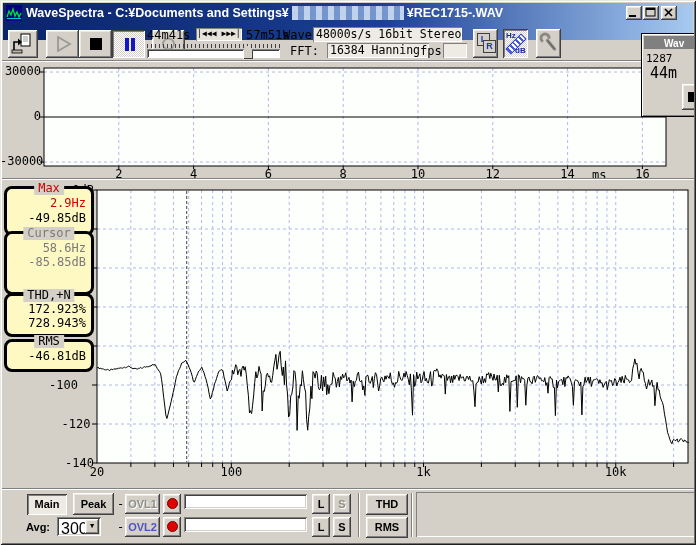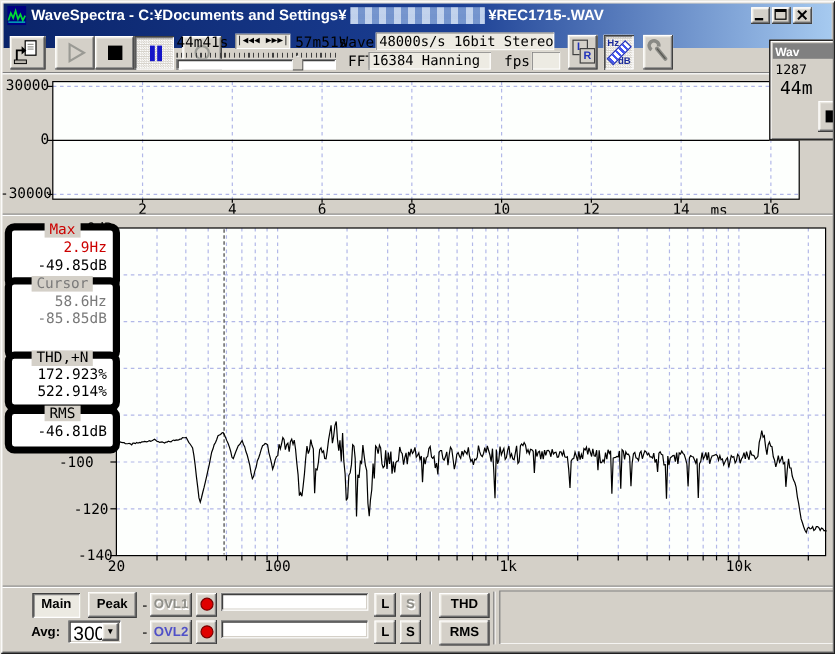--- a/index.html
+++ b/index.html
@@ -18,21 +18,21 @@
   .groove-h{border-top:1px solid #808080;border-bottom:1px solid #fff;}
   .groove-v{border-left:1px solid #808080;border-right:1px solid #fff;width:0;}
   .titlebar{background:linear-gradient(90deg,#0a246a 0%,#1b3f94 55%,#a6caf0 100%);}
   .title-text{color:#fff;font-family:"Liberation Sans",sans-serif;font-weight:bold;font-size:12.5px;line-height:21px;white-space:nowrap;}
   .redact{display:inline-block;width:112px;height:14px;vertical-align:-3px;margin:0 3px;
     background-image:repeating-linear-gradient(90deg,rgba(200,216,240,.95) 0 6px,rgba(120,152,208,.95) 6px 12px),
                      repeating-linear-gradient(0deg,rgba(255,255,255,.25) 0 4px,rgba(60,90,160,.35) 4px 8px);}
   .capbtn{background:#d4d0c8;box-shadow:inset -1px -1px 0 #404040,inset 1px 1px 0 #fff,
        inset -2px -2px 0 #808080,inset 2px 2px 0 #ece9e2;}
   .tick-label{position:absolute;height:13px;line-height:13px;font-size:12px;z-index:3;white-space:nowrap;}
-  .meter-box{position:absolute;border:6px solid #000000;border-radius:8px;background:#ffffff;z-index:4;}
+  .meter-box{position:absolute;border:3px solid #000000;border-radius:8px;background:#fef9c3;z-index:4;}
   .meter-label{position:absolute;top:-7px;left:50%;transform:translateX(-50%);background:#d4d0c8;
      padding:0 4px;font-size:12px;line-height:13px;white-space:nowrap;}
   .meter-val{position:absolute;right:5px;font-size:12px;line-height:13px;white-space:nowrap;}
   .bbtn{position:absolute;text-align:center;font-family:"Liberation Sans",sans-serif;font-weight:bold;font-size:11px;}
   .bbtn>span{display:inline-block;}
   .dot{width:9px;height:9px;border-radius:50%;background:#e00000;border:1px solid #7a0000;margin:4px auto 0;}
   svg{display:block;}
 </style>
 </head>
 <body>
@@ -238,21 +238,21 @@
   <div class="abs" style="left:147px;top:20px;width:133px;height:4px;
        background-image:repeating-linear-gradient(90deg,#404040 0 1px,transparent 1px 4px);"></div>
   <div class="abs" style="left:147px;top:25px;width:133px;height:9px;background:#fff;
        box-shadow:inset 1px 1px 0 #808080,inset -1px -1px 0 #fff,inset 2px 2px 0 #404040;"></div>
   <div class="abs" style="left:243px;top:22px;width:10px;height:13px;background:#d4d0c8;
        clip-path:polygon(0 35%,50% 0,100% 35%,100% 100%,0 100%);box-shadow:inset 1px 1px 0 #fff,inset -1px -1px 0 #404040;"></div>
 
   <span class="abs" style="left:283px;top:4px;">Wave:</span>
   <span class="abs readout" style="left:313px;top:3px;width:146px;height:15px;font-size:11.5px;">48000s/s 16bit Stereo</span>
   <span class="abs" style="left:290px;top:20px;">FFT:</span>
-  <span class="abs readout" style="left:307px;top:19px;width:99px;height:15px;font-size:11.5px;">16384 Hanning</span>
+  <span class="abs readout" style="left:327px;top:19px;width:99px;height:15px;font-size:11.5px;">16384 Hanning</span>
   <span class="abs" style="left:420px;top:20px;">fps:</span>
   <span class="abs readout" style="left:443px;top:19px;width:21px;height:15px;"></span>
 
   <div class="abs btn" style="left:473px;top:5px;width:25px;height:29px;">
     <div class="abs" style="left:4px;top:4px;width:11px;height:11px;background:#d4d0c8;border:1px solid #404040;
          font:bold 9px 'Liberation Sans',sans-serif;color:#2233bb;text-align:center;line-height:10px;">L</div>
     <div class="abs" style="left:10px;top:11px;width:11px;height:11px;background:#d4d0c8;border:1px solid #404040;
          font:bold 9px 'Liberation Sans',sans-serif;color:#2233bb;text-align:center;line-height:10px;">R</div>
   </div>
   <div class="abs btn pressed dither" style="left:503px;top:5px;width:25px;height:29px;">
@@ -280,21 +280,21 @@
   <span class="meter-val" style="top:23px;">-49.85dB</span>
 </div>
 <div class="meter-box" style="left:4px;top:231px;width:84px;height:58px;">
   <span class="meter-label" style="color:#7a7a7a;">Cursor</span>
   <span class="meter-val" style="top:8px;color:#7a7a7a;">58.6Hz</span>
   <span class="meter-val" style="top:22px;color:#7a7a7a;">-85.85dB</span>
 </div>
 <div class="meter-box" style="left:4px;top:293px;width:84px;height:38px;">
   <span class="meter-label">THD,+N</span>
   <span class="meter-val" style="top:7px;">172.923%</span>
-  <span class="meter-val" style="top:21px;">522.914%</span>
+  <span class="meter-val" style="top:21px;">728.943%</span>
 </div>
 <div class="meter-box" style="left:4px;top:339px;width:84px;height:27px;">
   <span class="meter-label">RMS</span>
   <span class="meter-val" style="top:8px;">-46.81dB</span>
 </div>
 
 <div class="abs" style="left:0;top:490px;width:696px;height:51px;z-index:10;margin-left:19px;">
   <div class="bbtn btn pressed" style="left:8px;top:4px;width:40px;height:21px;line-height:21px;background:#eceae2;"><span>Main</span></div>
   <div class="bbtn btn" style="left:54px;top:3px;width:41px;height:22px;line-height:22px;"><span>Peak</span></div>
   <span class="abs" style="left:98px;top:7px;">-</span>
@@ -324,21 +324,21 @@
   <div class="bbtn btn" style="left:347px;top:27px;width:42px;height:21px;line-height:21px;"><span>RMS</span></div>
 
   <div class="abs groove-v" style="left:392px;top:3px;height:44px;"></div>
   <div class="abs" style="left:397px;top:2px;width:290px;height:45px;
        box-shadow:inset 1px 1px 0 #808080,inset -1px -1px 0 #fff;"></div>
 </div>
 
 <div class="abs" style="left:641px;top:33px;width:60px;height:82px;z-index:50;
      background:#d4d0c8;border:1px solid #000;box-shadow:inset 1px 1px 0 #fff,inset -1px -1px 0 #808080;">
   <div class="abs" style="left:2px;top:2px;width:56px;height:13px;background:#808080;">
-    <span style="color:#fff;font:bold 10px 'Liberation Sans',sans-serif;line-height:13px;padding-left:2px;">Wav</span>
+    <span style="color:#fff;font:bold 10px 'Liberation Sans',sans-serif;line-height:13px;padding-left:20px;">Wav</span>
   </div>
   <span class="abs" style="left:4px;top:18px;font-size:11px;">1287</span>
   <span class="abs" style="left:8px;top:30px;font-size:15px;">44m</span>
   <div class="abs btn" style="left:40px;top:50px;width:24px;height:26px;">
     <div class="abs" style="left:6px;top:8px;width:10px;height:10px;background:#000;"></div>
   </div>
 </div>
 
 <div class="abs" style="inset:0;z-index:70;pointer-events:none;
      box-shadow:inset 1px 1px 0 #e9e7e1,inset -1px -1px 0 #202020,inset 2px 2px 0 #fff,inset -2px -2px 0 #707070;"></div>

